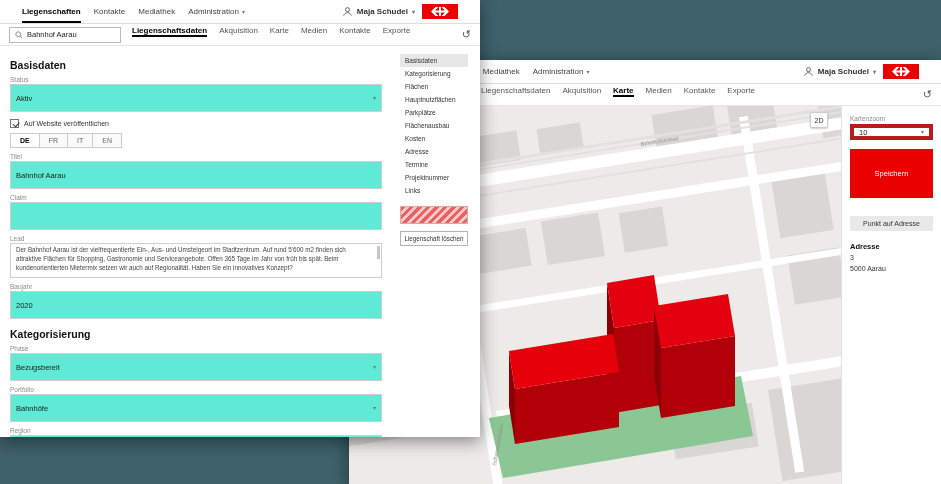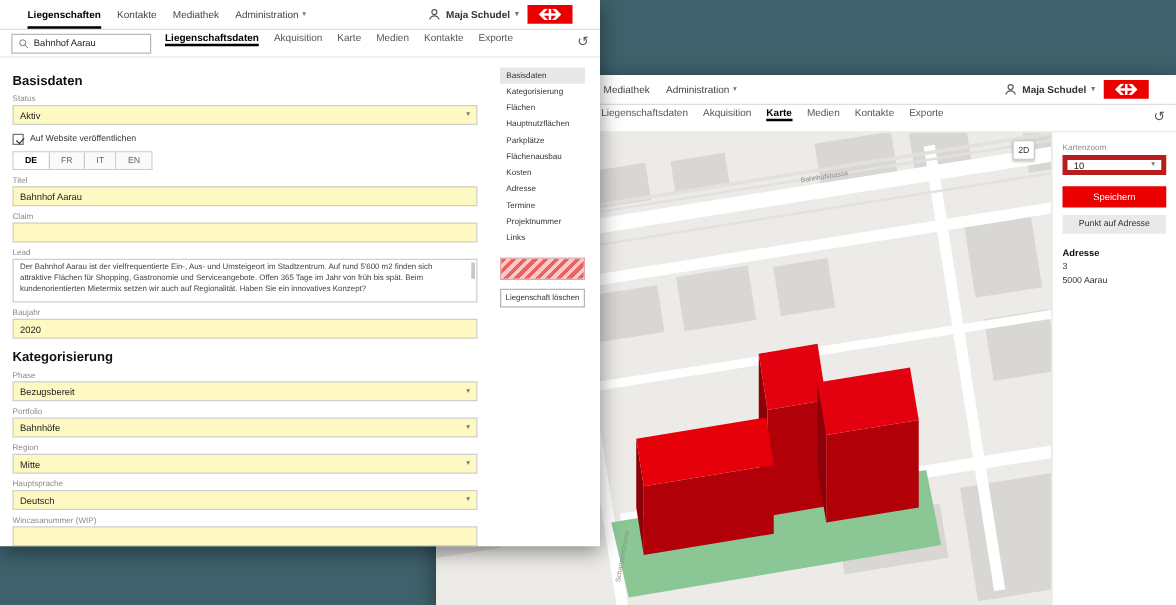--- a/index.html
+++ b/index.html
@@ -34,22 +34,22 @@
   .tab { font-size: 8px; color: #555; display: flex; align-items: center;
          border-bottom: 2px solid transparent; padding-top: 2px; white-space: nowrap; cursor: pointer; }
   .tab.active { color: #000; font-weight: bold; border-bottom-color: #000; }
   .history-btn { align-self: center; font-size: 11px; color: #555; cursor: pointer; line-height: 1; }
 
   
   .form-wrap { position: relative; height: 391px; overflow: hidden; }
   .form-main { position: absolute; left: 10px; top: 4px; width: 372px; }
   .sec-h { font-size: 10.5px; font-weight: bold; color: #111; margin: 9px 0 3px; }
   .f-label { font-size: 6.5px; color: #8a8a8a; margin: 5px 0 1px; }
-  .f-input { border: 1px solid #cfcfcf; height: 16px; display: flex; align-items: center;
-             padding: 0 5px; font-size: 7.5px; color: #222; background: #fef9c3; }
+  .f-input { border: 1px solid #cfcfcf; height: 28px; display: flex; align-items: center;
+             padding: 0 5px; font-size: 7.5px; color: #222; background: #5eead4; }
   .f-select { justify-content: space-between; cursor: pointer; }
   .f-textarea { border: 1px solid #cfcfcf; height: 35px; padding: 2px 8px 2px 5px;
                 font-size: 6.3px; line-height: 1.4; color: #444; overflow: hidden; position: relative; }
   .f-textarea::after { content:""; position:absolute; right:1px; top:2px; width:3px; height:13px; background:#c7c7c7; }
   .checkbox-row { display: flex; align-items: center; gap: 5px; margin: 7px 0 5px; cursor: pointer; }
   .checkbox { width: 9px; height: 9px; border: 1px solid #777; position: relative; background:#fff; }
   .checkbox::after { content:""; position:absolute; left:1.5px; top:1.5px; width:5px; height:2.5px;
                      border-left:1.2px solid #333; border-bottom:1.2px solid #333; transform:rotate(-48deg); }
   .cb-label { font-size: 7px; color: #333; }
   .lang-tabs { display: flex; border: 1px solid #ccc; width: -moz-fit-content; width: fit-content; margin: 2px 0 2px; }
@@ -75,21 +75,21 @@
   .mode-2d { position: absolute; top: 6px; right: 13px; width: 18px; height: 16px; background: #fff;
              border: 1px solid #ccc; border-radius: 2px; font-size: 7px; color: #333;
              display: flex; align-items: center; justify-content: center;
              box-shadow: 0 1px 2px rgba(0,0,0,.2); cursor: pointer; }
   .map-sidebar { width: 100px; background: #fff; border-left: 1px solid #e2e2e2; padding: 9px 8px; }
   .side-label { font-size: 6.5px; color: #8a8a8a; margin-bottom: 2px; }
   .side-select { border: 4px solid #b91c1c; height: 16px; display: flex; align-items: center;
                  justify-content: space-between; padding: 0 5px; font-size: 7.5px; color:#222;
                  margin-bottom: 9px; cursor: pointer; }
   .btn-red { background: #eb0000; color: #fff; text-align: center; font-size: 7.5px;
-             padding: 4px 0; margin-bottom: 6px; cursor: pointer; }
+             padding: 20px 0; margin-bottom: 18px; cursor: pointer; }
   .btn-gray { background: #e9e9e9; color: #333; text-align: center; font-size: 7px;
               padding: 4px 0; margin-bottom: 11px; cursor: pointer; }
   .addr-h { font-size: 7.5px; font-weight: bold; color: #111; margin-bottom: 2px; }
   .addr-line { font-size: 7px; color: #333; line-height: 1.55; }
 </style>
 </head>
 <body>
 
 <div class="desktop">
 

